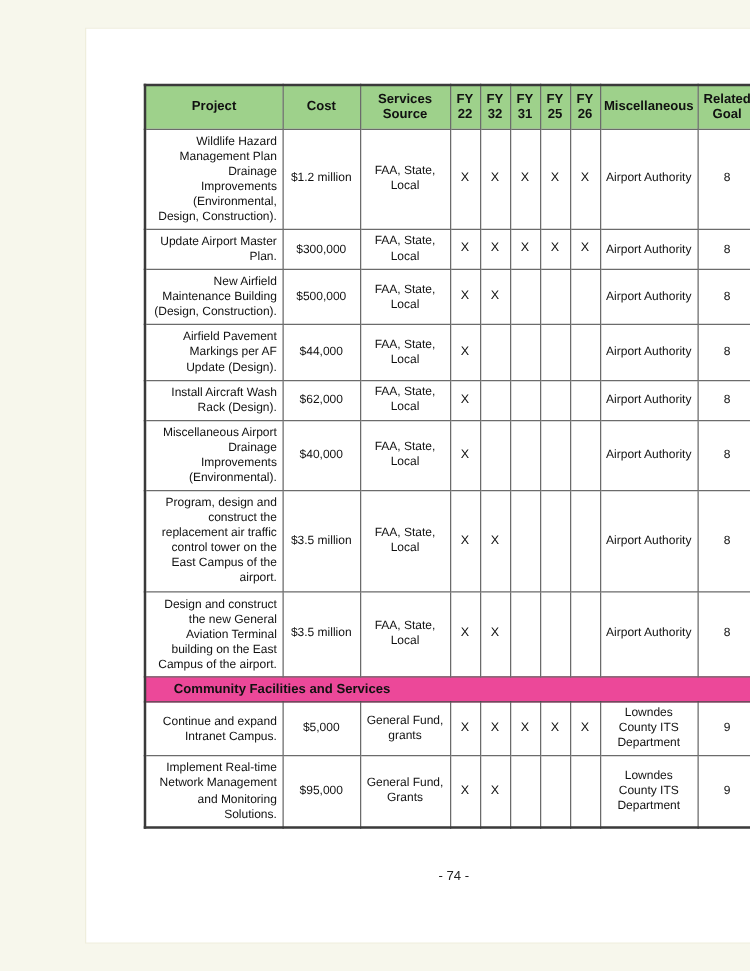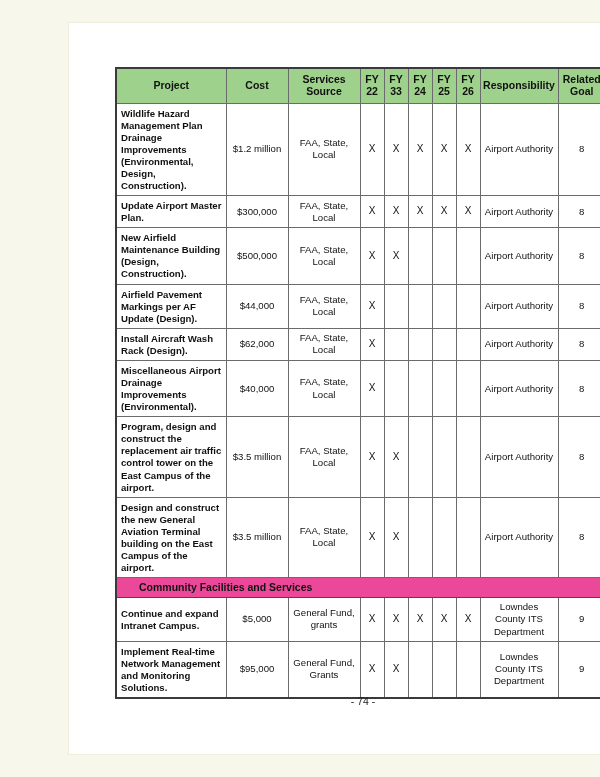--- a/index.html
+++ b/index.html
@@ -66,24 +66,23 @@
   .col-fy       { width: 24px;  }
   .col-resp     { width: 78px;  }
   .col-goal     { width: 48px;  }
 
   tbody td {
     font-size: 9.6px;
     line-height: 1.26;
     padding: 3px 4px;
   }
   td.project {
-    text-align: left;
+    text-align: right;
     vertical-align: top;
     padding-top: 4px;
-    font-weight: bold;
   }
   td.cost, td.funding, td.resp, td.goal {
     text-align: center;
   }
   td.fy {
     text-align: center;
     font-size: 10px;
   }
   tr.section-row td {
     background: #ec4899;
@@ -124,25 +123,25 @@
           <col class="col-fy">
           <col class="col-resp">
           <col class="col-goal">
         </colgroup>
         <thead>
           <tr>
             <th>Project</th>
             <th>Cost</th>
             <th>Services Source</th>
             <th>FY 22</th>
-            <th>FY 33</th>
-            <th>FY 24</th>
+            <th>FY 32</th>
+            <th>FY 31</th>
             <th>FY 25</th>
             <th>FY 26</th>
-            <th>Responsibility</th>
+            <th>Miscellaneous</th>
             <th>Related Goal</th>
           </tr>
         </thead>
         <tbody id="table-body">
             <tr>
               <td class="project">Wildlife Hazard Management Plan Drainage Improvements (Environmental, Design, Construction).</td>
               <td class="cost">$1.2 million</td>
               <td class="funding">FAA, State, Local</td>
               <td class="fy">X</td>
               <td class="fy">X</td>

